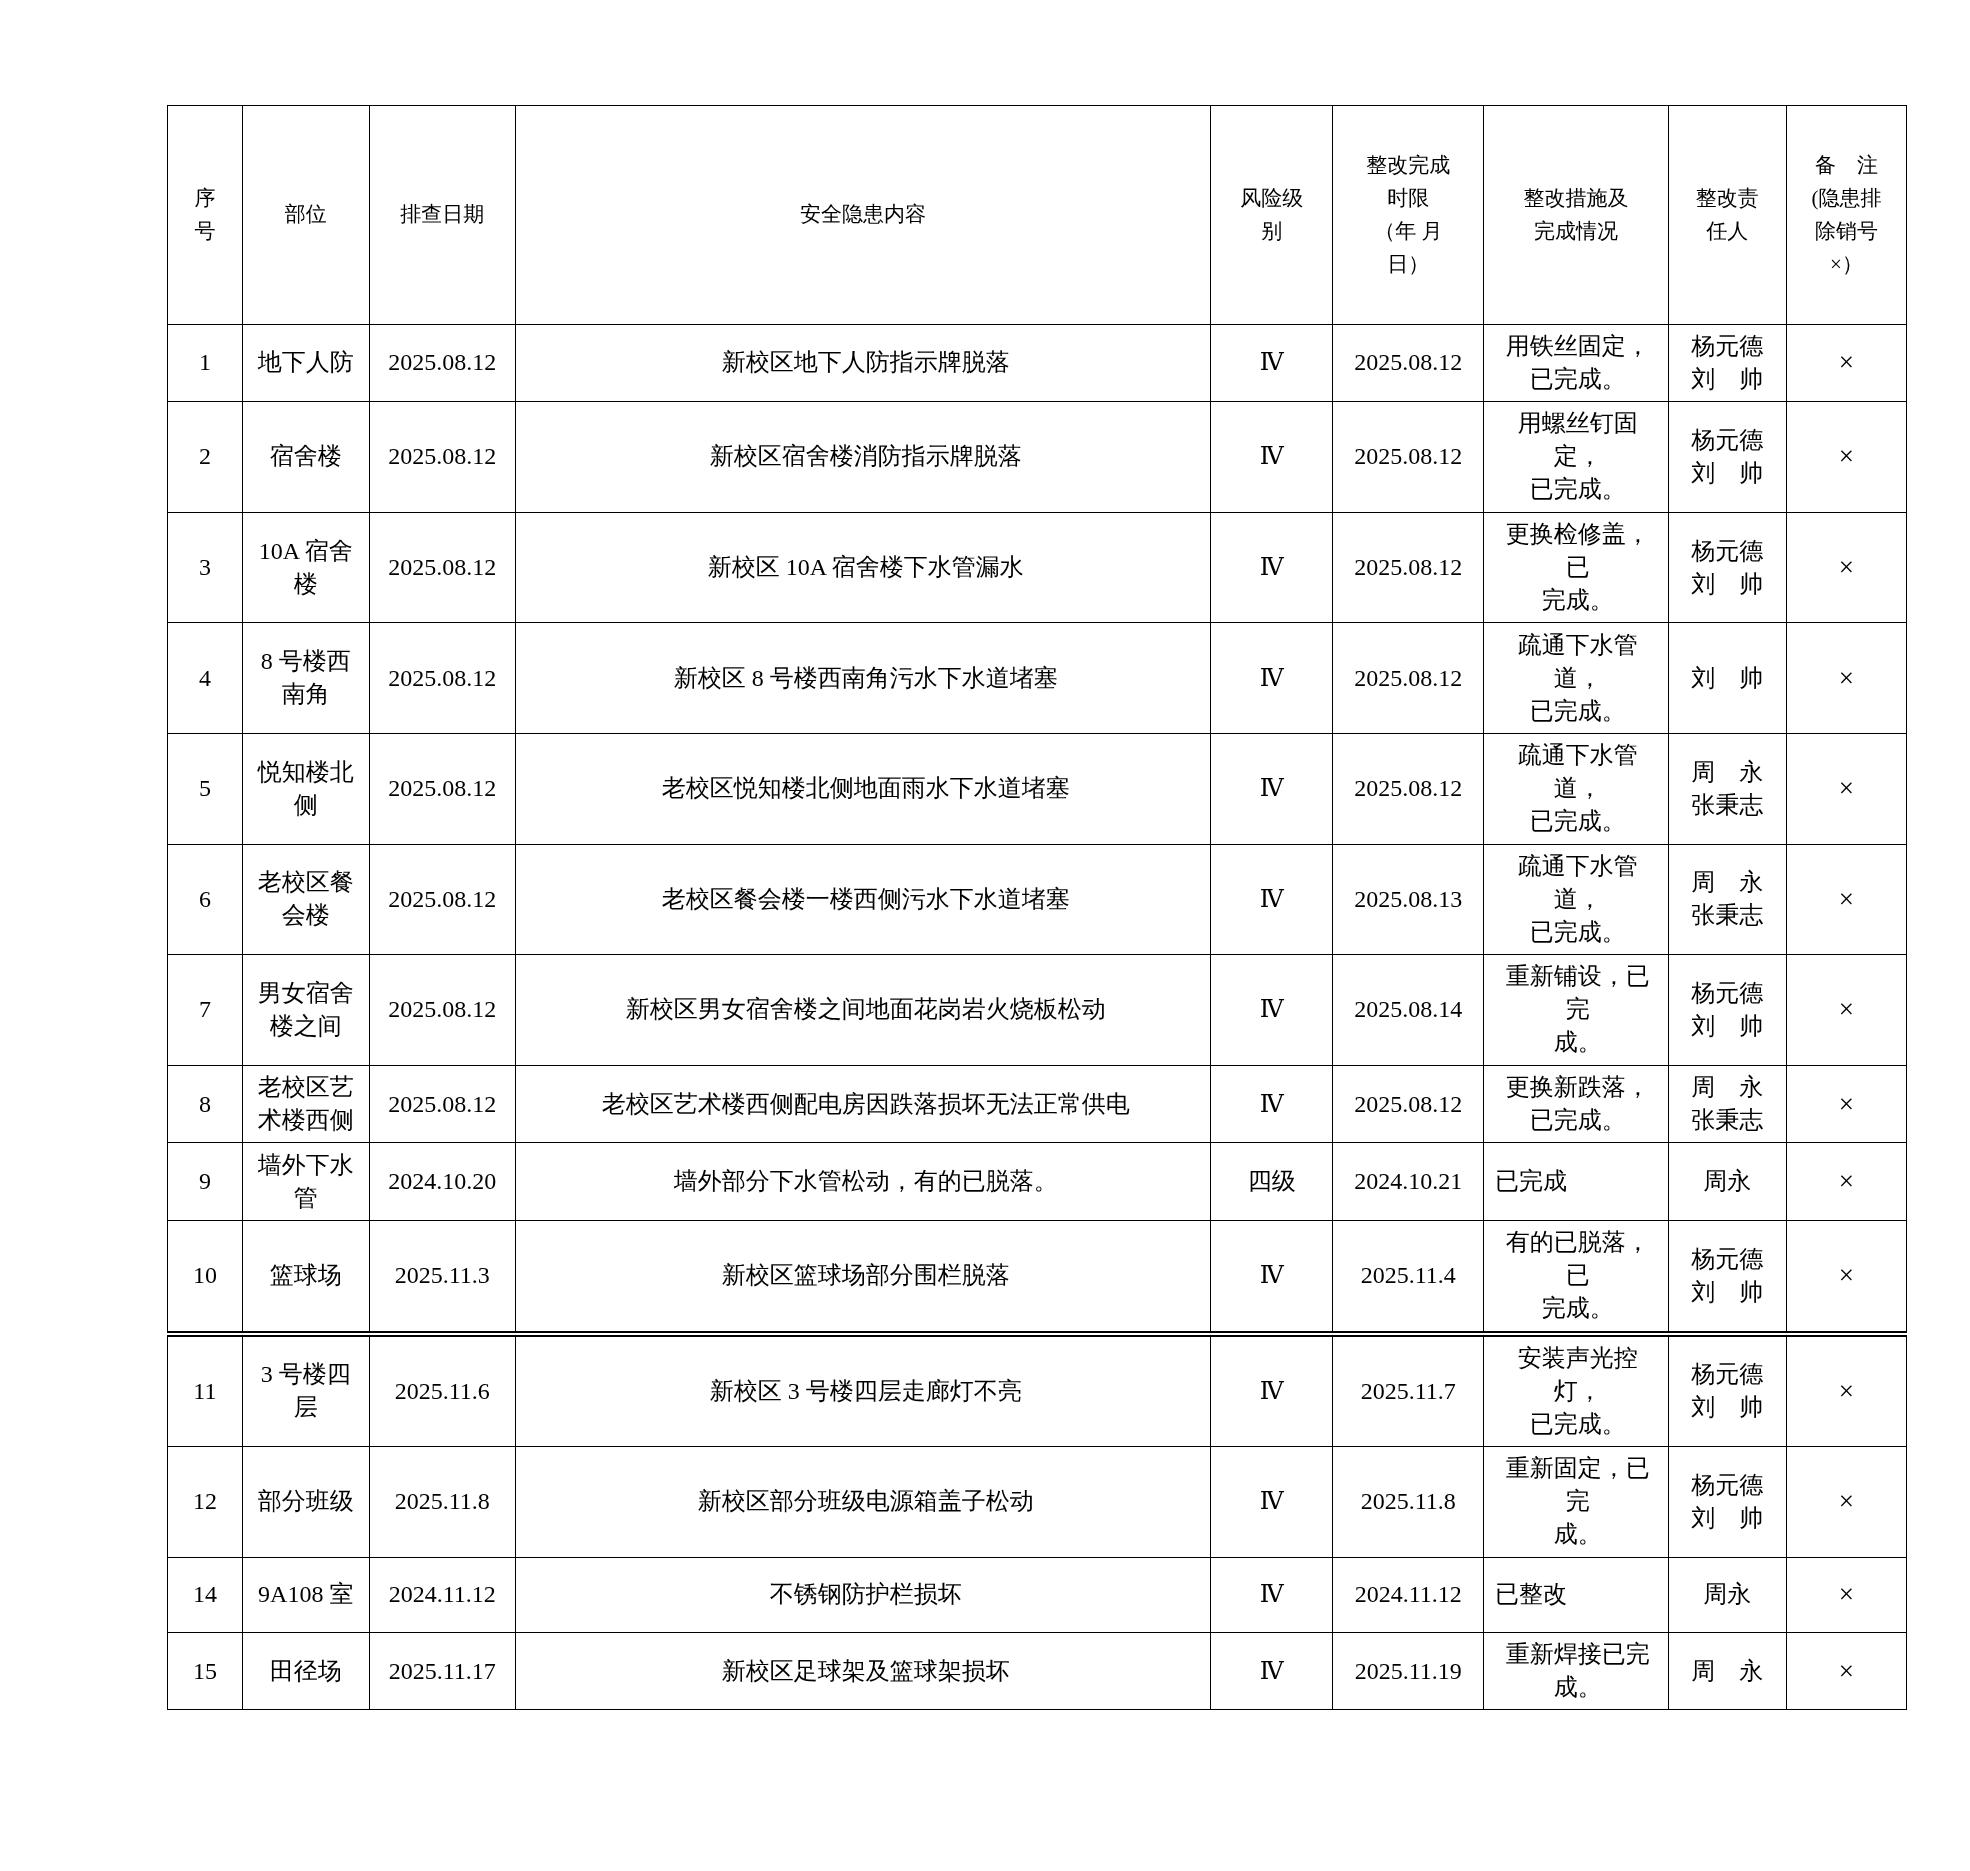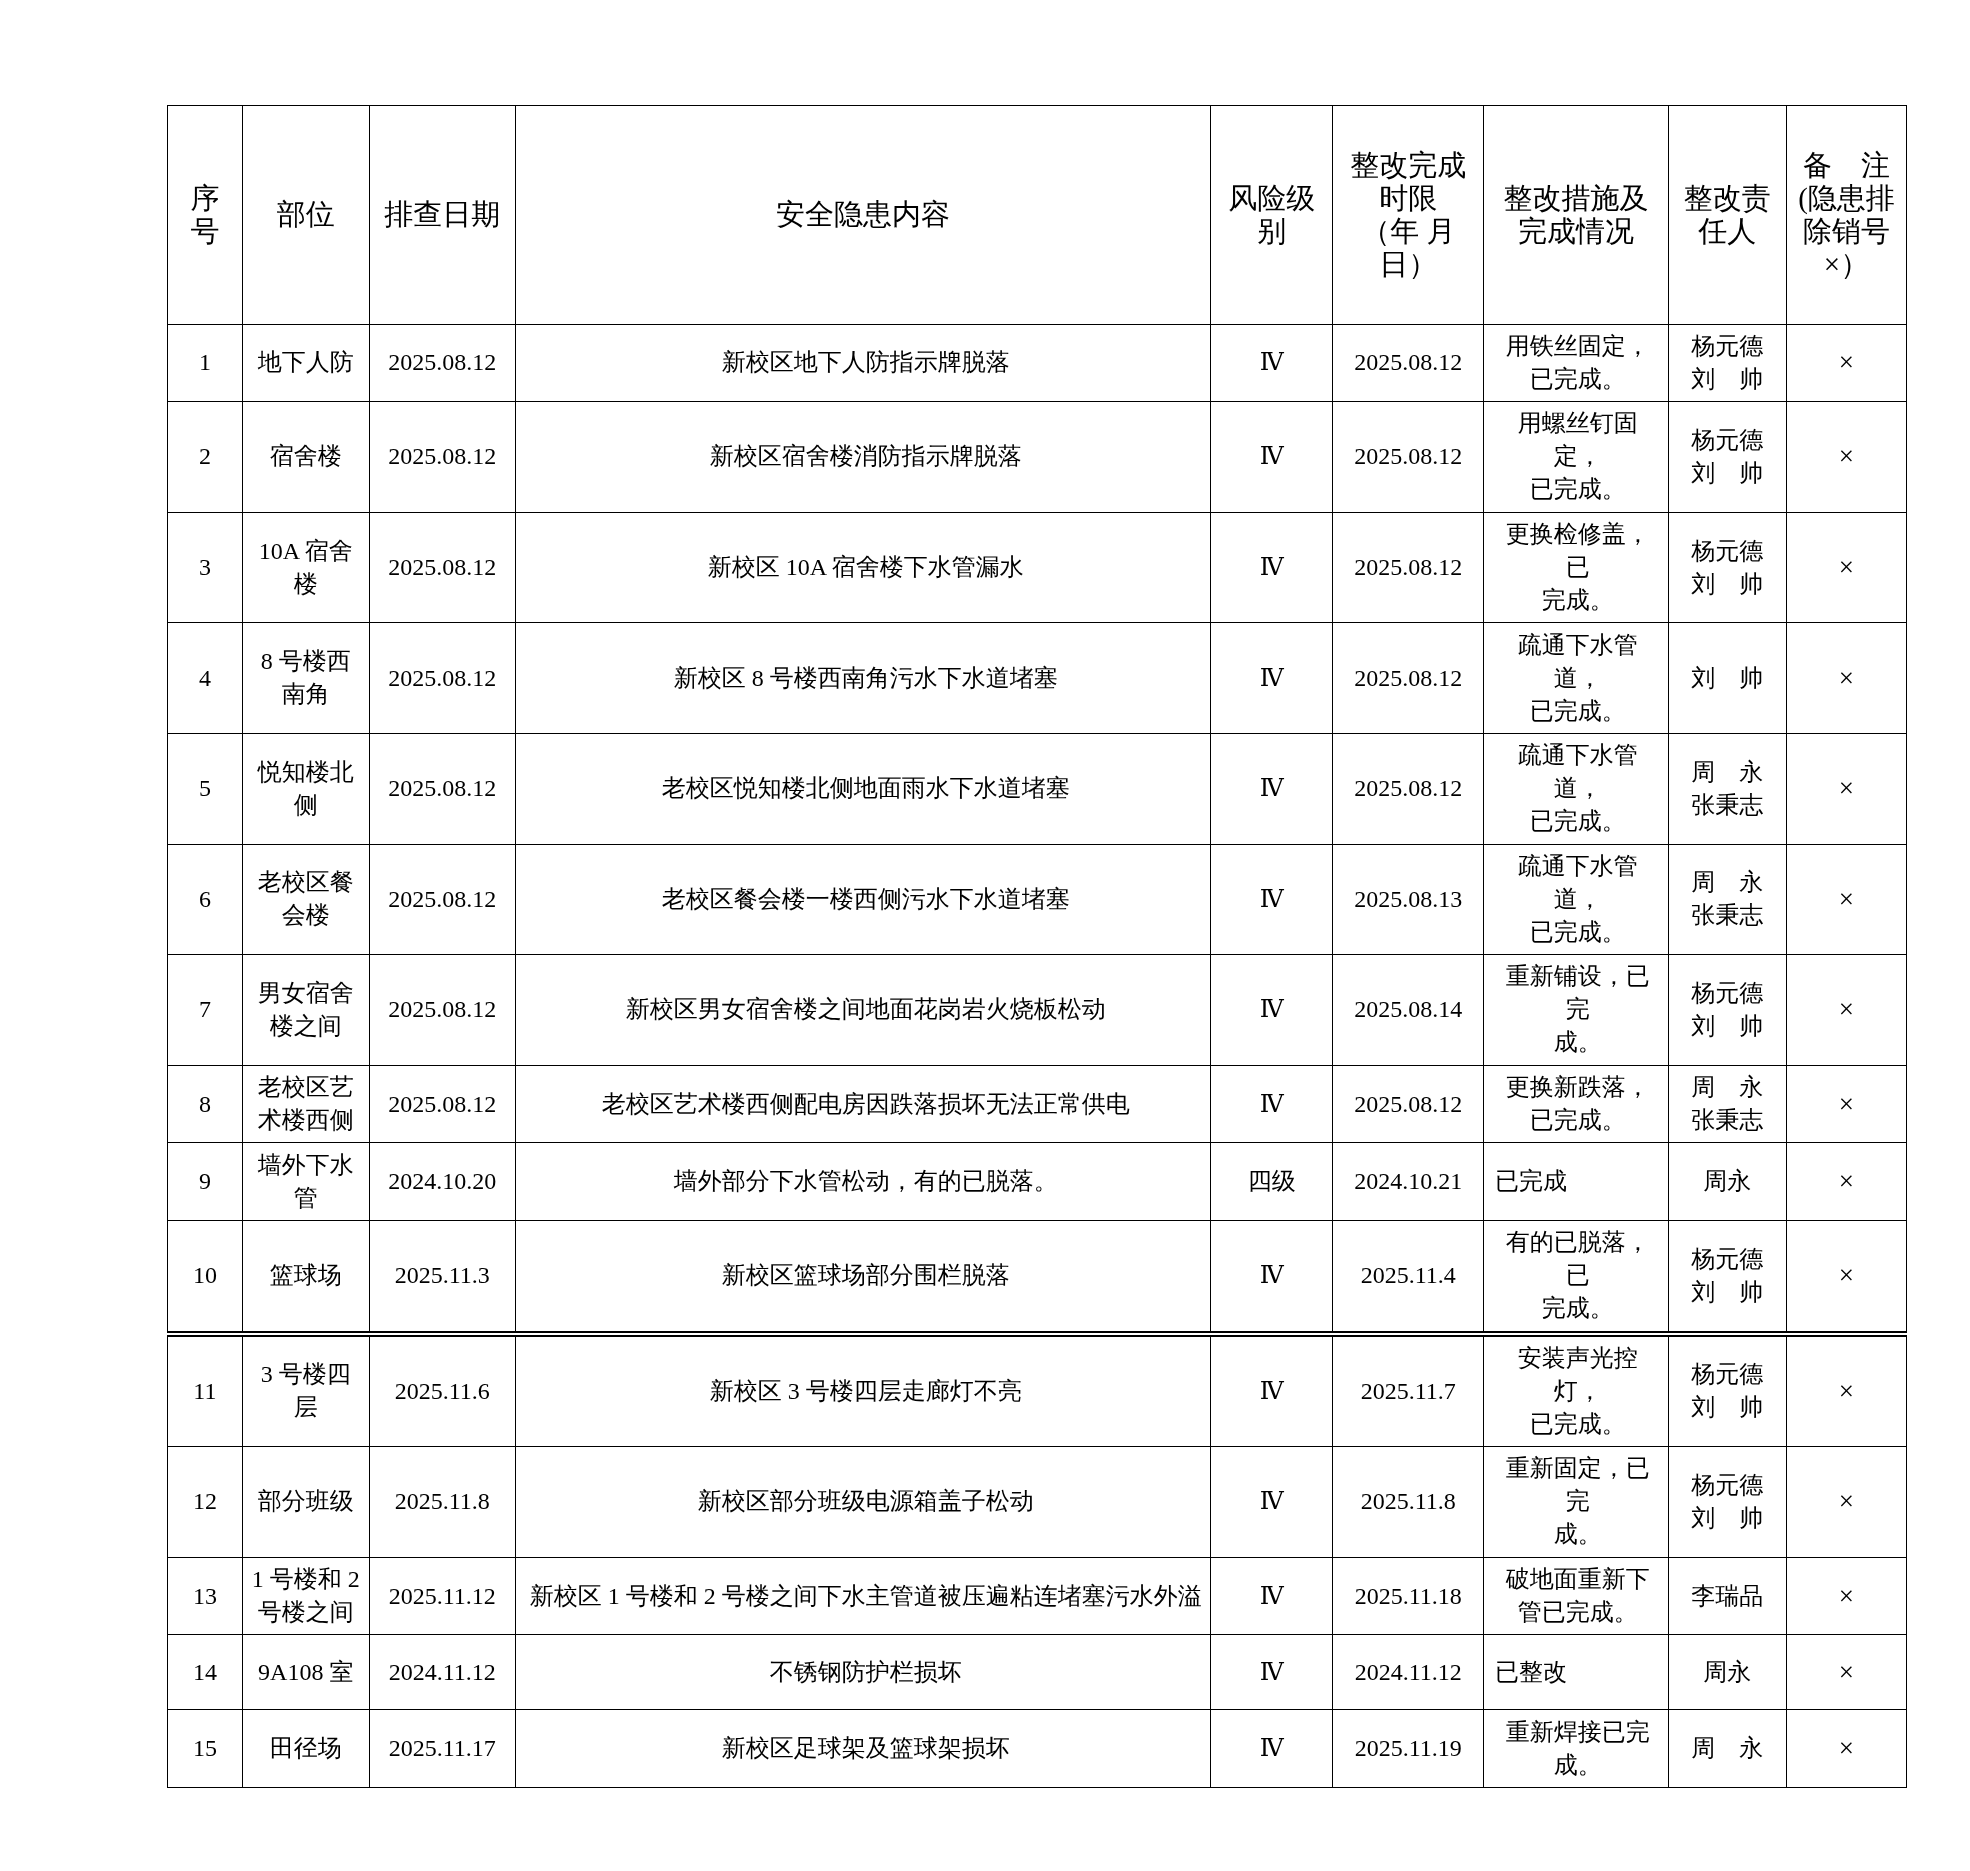--- a/index.html
+++ b/index.html
@@ -18,21 +18,21 @@
   th,td{
     border:1.8px solid #000;
     font-weight:normal;
     font-size:24px;line-height:33px;
     text-align:center;vertical-align:middle;
     padding:5.3px 7px;
     white-space:pre-wrap;
     word-break:break-word;
     overflow:hidden;
   }
-  thead th{height:207px;font-size:29px;}
+  thead th{height:207px;font-size:21px;}
   tbody tr{height:75px;}
   td.c-hazard{text-align:center;padding-left:12.3px;}
   td.c-measure{text-align:center;padding-left:10.5px;}
   td.c-measure.center{text-align:left;}
   td.c-remark{font-size:27px;}
   tr.break td{border-top:6.1px double #000;}
   
   col.w-no{width:4.3%;} col.w-loc{width:7.3%;} col.w-date{width:8.4%;}
   col.w-hazard{width:40.0%;} col.w-risk{width:7.0%;} col.w-deadline{width:8.7%;}
   col.w-measure{width:10.6%;} col.w-resp{width:6.8%;} col.w-remark{width:6.9%;}
@@ -223,32 +223,20 @@
       <td class="c-hazard">新校区部分班级电源箱盖子松动</td>
       <td>Ⅳ</td>
       <td>2025.11.8</td>
       <td class="c-measure">重新固定，已完
 成。</td>
       <td>杨元德
 刘　帅</td>
       <td class="c-remark">×</td>
     </tr>
     <tr>
-      <td>13</td>
-      <td>1 号楼和 2 号楼之间</td>
-      <td>2025.11.12</td>
-      <td class="c-hazard">新校区 1 号楼和 2 号楼之间下水主管道被压遍粘连堵塞污水外溢</td>
-      <td>Ⅳ</td>
-      <td>2025.11.18</td>
-      <td class="c-measure">破地面重新下
-管已完成。</td>
-      <td>李瑞品</td>
-      <td class="c-remark">×</td>
-    </tr>
-    <tr>
       <td>14</td>
       <td>9A108 室</td>
       <td>2024.11.12</td>
       <td class="c-hazard">不锈钢防护栏损坏</td>
       <td>Ⅳ</td>
       <td>2024.11.12</td>
       <td class="c-measure center">已整改</td>
       <td>周永</td>
       <td class="c-remark">×</td>
     </tr>

